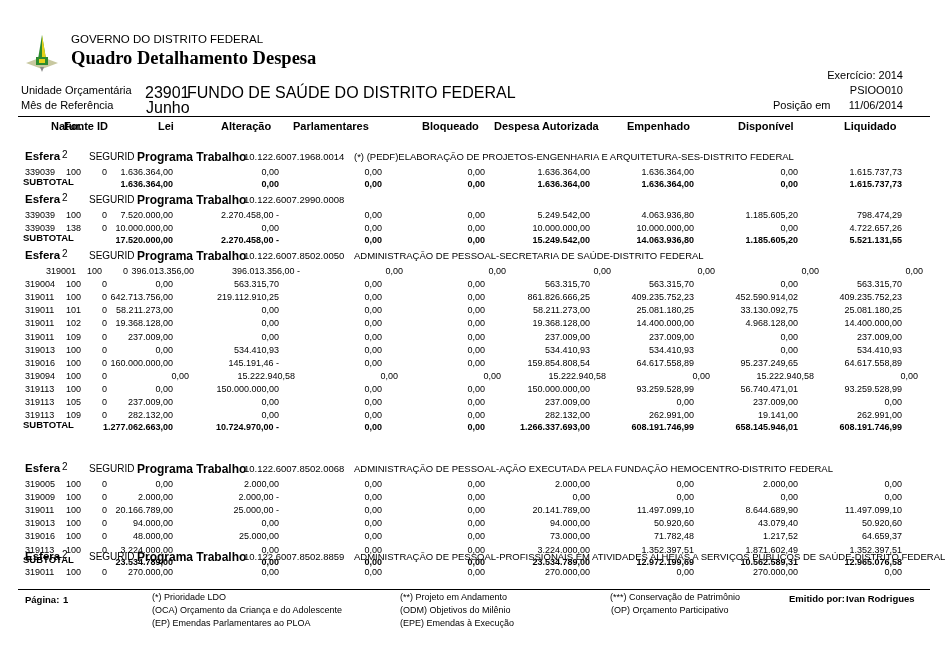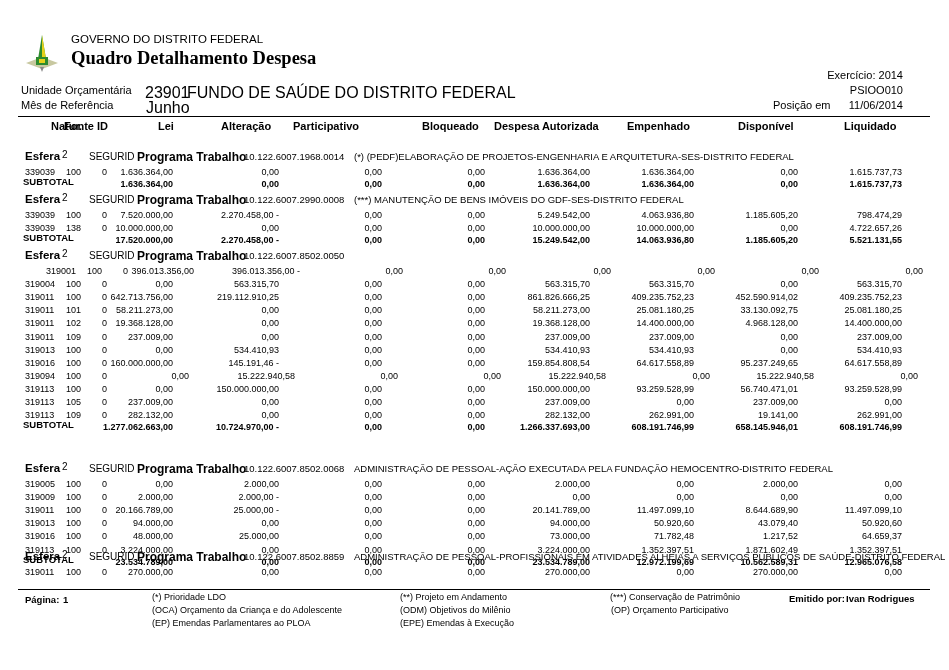--- a/index.html
+++ b/index.html
@@ -66,21 +66,21 @@
 <div class="abs hlabel" style="right:46px; top:84px;">PSIOO010</div>
 <div class="abs hlabel" style="left:773px; top:99px;">Posição em</div>
 <div class="abs hlabel" style="right:46px; top:99px;">11/06/2014</div>
 
 <div class="rule" style="top:116px;"></div>
 
 <div class="colhead" style="left:21px;padding-left:30px;">Natur.</div>
 <div class="colhead" style="left:64px;">Fonte ID</div>
 <div class="colhead" style="left:158px;">Lei</div>
 <div class="colhead" style="left:221px;">Alteração</div>
-<div class="colhead" style="left:293px;">Participativo</div>
+<div class="colhead" style="left:293px;">Parlamentares</div>
 <div class="colhead" style="left:422px;">Bloqueado</div>
 <div class="colhead" style="left:494px;">Despesa Autorizada</div>
 <div class="colhead" style="left:627px;">Empenhado</div>
 <div class="colhead" style="left:738px;">Disponível</div>
 <div class="colhead" style="left:844px;">Liquidado</div>
 
 <div id="report-body">
     <div class="grouprow" style="top:150px;">
       <span class="gtext esfera">Esfera</span>
       <span class="gtext esfera-n">2</span>
@@ -112,21 +112,20 @@
       <span class="c r emp">1.636.364,00</span>
       <span class="c r disp">0,00</span>
       <span class="c r liq">1.615.737,73</span>
     </div>
     <div class="grouprow" style="top:193px;">
       <span class="gtext esfera">Esfera</span>
       <span class="gtext esfera-n">2</span>
       <span class="gtext seg">SEGURID</span>
       <span class="gtext pt">Programa Trabalho</span>
       <span class="gtext ptcode">10.122.6007.2990.0008</span>
-      <span class="gtext ptdesc">(***) MANUTENÇÃO DE BENS IMÓVEIS DO GDF-SES-DISTRITO FEDERAL</span>
     </div>
     <div class="drow" style="top:210px;">
       <span class="c natur">339039</span>
       <span class="c fonte">100</span>
       <span class="c idc">0</span>
       <span class="c r lei">7.520.000,00</span>
       <span class="c r alt">2.270.458,00 -</span>
       <span class="c r cont">0,00</span>
       <span class="c r bloq">0,00</span>
       <span class="c r desp">5.249.542,00</span>
@@ -157,20 +156,21 @@
       <span class="c r emp">14.063.936,80</span>
       <span class="c r disp">1.185.605,20</span>
       <span class="c r liq">5.521.131,55</span>
     </div>
     <div class="grouprow" style="top:249px;">
       <span class="gtext esfera">Esfera</span>
       <span class="gtext esfera-n">2</span>
       <span class="gtext seg">SEGURID</span>
       <span class="gtext pt">Programa Trabalho</span>
       <span class="gtext ptcode">10.122.6007.8502.0050</span>
+      <span class="gtext ptdesc">ADMINISTRAÇÃO DE PESSOAL-SECRETARIA DE SAÚDE-DISTRITO FEDERAL</span>
     </div>
     <div class="drow" style="top:266px;margin-left:21px;">
       <span class="c natur">319001</span>
       <span class="c fonte">100</span>
       <span class="c idc">0</span>
       <span class="c r lei">396.013.356,00</span>
       <span class="c r alt">396.013.356,00 -</span>
       <span class="c r cont">0,00</span>
       <span class="c r bloq">0,00</span>
       <span class="c r desp">0,00</span>

